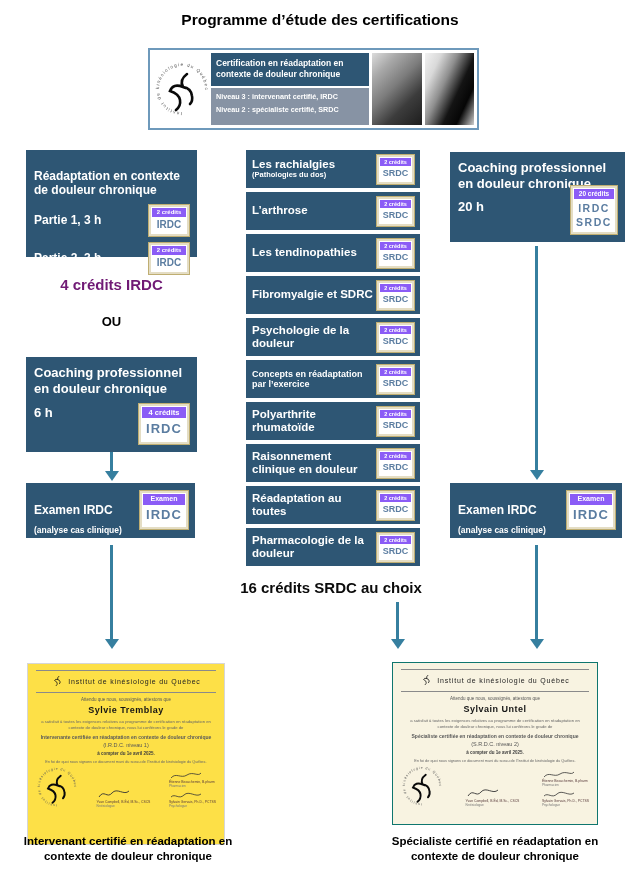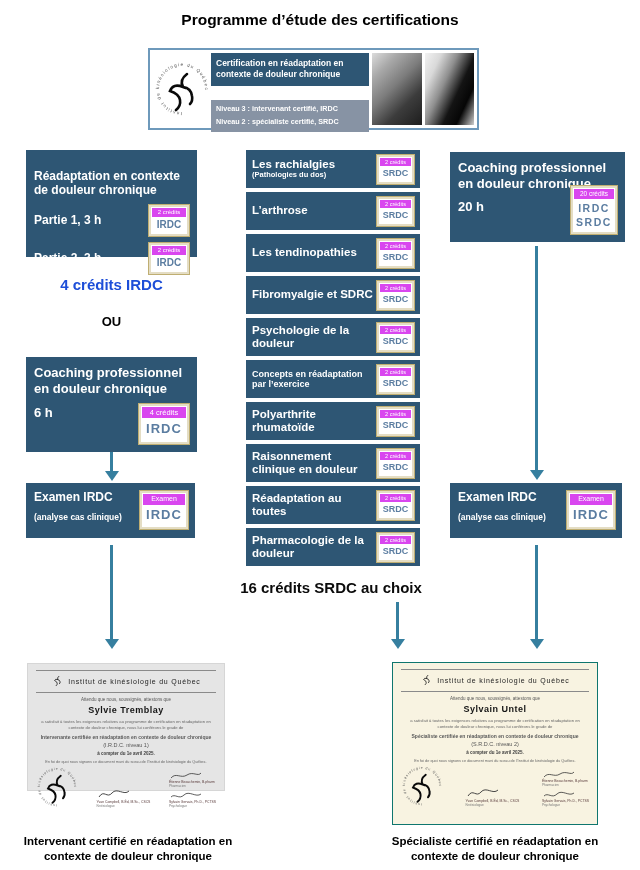--- a/index.html
+++ b/index.html
@@ -8,47 +8,47 @@
   .abs{position:absolute;}
 
   
   .main-title{left:0;right:0;top:11px;text-align:center;font-size:15.5px;
               font-weight:bold;color:#000;}
 
   
   .banner{left:148px;top:48px;width:331px;height:82px;border:2px solid #6e99bb;
           background:#fff;box-sizing:border-box;display:flex;padding:3px;}
   .banner-logo{width:58px;display:flex;align-items:center;justify-content:center;}
-  .banner-mid{width:158px;display:flex;flex-direction:column;gap:14px;}
+  .banner-mid{width:158px;display:flex;flex-direction:column;gap:2px;}
   .banner-heading{background:#2e5674;color:#fff;font-weight:bold;font-size:8.5px;
                   line-height:1.35;padding:5px 5px;flex:0 0 auto;}
   .banner-niveaux{background:#8793a4;color:#fff;font-weight:bold;font-size:7.2px;
                   line-height:1.8;padding:3px 5px;flex:1;}
   .banner-niveaux div{white-space:nowrap;}
   .banner-photos{flex:1;display:flex;gap:3px;margin-left:3px;}
   .photo{flex:1;}
   .photo-a{background:linear-gradient(135deg,#dcdcdc 0%,#a8a8a8 22%,#7d7d7d 45%,#3c3c3c 70%,#1d1d1d 100%);}
   .photo-b{background:linear-gradient(115deg,#f2f2f2 0%,#d9d9d9 20%,#8f8f8f 40%,#141414 62%,#060606 78%,#cfcfcf 100%);}
 
   
   .bluebox{background:#2e5674;color:#fff;font-weight:bold;box-sizing:border-box;}
   .box-intro{left:26px;top:150px;width:171px;height:107px;padding:19px 8px;}
   .box-intro .bb-title{font-size:12px;line-height:1.2;}
   .part-row{display:flex;justify-content:space-between;align-items:center;margin-top:7px;}
   .part-row .part-label{font-size:12px;}
 
   .credits-left{left:26px;top:276px;width:171px;text-align:center;font-size:15px;
-                font-weight:bold;color:#1d4ed8;}
+                font-weight:bold;color:#701a75;}
   .or-text{left:26px;top:314px;width:171px;text-align:center;font-size:13px;font-weight:bold;}
 
   .box-coaching-l{left:26px;top:357px;width:171px;height:95px;padding:8px;}
   .box-coaching-l .bb-title{font-size:13px;line-height:1.25;}
   .box-coaching-l .bb-hours{font-size:13px;margin-top:7px;}
 
-  .box-exam{padding:7px 8px;}
+  .box-exam{padding:20px 8px;}
   .box-exam-l{left:26px;top:483px;width:169px;height:55px;}
   .box-exam-r{left:450px;top:483px;width:172px;height:55px;}
   .exam-title{font-size:12px;}
   .exam-sub{font-size:8.5px;margin-top:8px;}
 
   .box-coaching-r{left:450px;top:152px;width:175px;height:90px;padding:8px;}
   .box-coaching-r .bb-title{font-size:13px;line-height:1.25;}
   .box-coaching-r .bb-hours{font-size:13px;margin-top:6px;}
 
   
@@ -58,21 +58,21 @@
   .course .c-text.small{font-size:9px;}
   .course .c-sub{font-size:7.5px;margin-top:0;}
 
   .credits-mid{left:216px;top:579px;width:230px;text-align:center;font-size:15px;
                font-weight:bold;color:#0b0b0b;}
 
   
   .badge{background:#fff;border:2px solid #e4ddc4;outline:1px solid #bfae72;
          padding:1px;display:flex;flex-direction:column;box-sizing:border-box;
          text-align:center;flex:0 0 auto;}
-  .badge-top{background:#d946ef;color:#fff;font-weight:normal;line-height:1.5;
+  .badge-top{background:#8b5cf6;color:#fff;font-weight:bold;line-height:1.5;
              white-space:nowrap;overflow:hidden;}
   .badge-body{color:#5b7da1;font-weight:bold;flex:1;display:flex;flex-direction:column;
               justify-content:center;line-height:1.15;}
   .badge.md{width:40px;height:31px;}  .badge.md .badge-top{font-size:6px;}
   .badge.md .badge-body{font-size:10px;}
   .badge.sm{width:37px;height:29px;}  .badge.sm .badge-top{font-size:5.5px;}
   .badge.sm .badge-body{font-size:9px;}
   .badge.lg{width:50px;height:40px;}  .badge.lg .badge-top{font-size:7.5px;}
   .badge.lg .badge-body{font-size:13px;letter-spacing:1px;}
   .badge.xl{width:46px;height:48px;}  .badge.xl .badge-top{font-size:6.5px;}
@@ -86,21 +86,21 @@
   
   .arrow{position:absolute;width:14px;}
   .arrow::before{content:'';position:absolute;left:5px;top:0;bottom:9px;width:3px;
                  background:#367f9f;}
   .arrow::after{content:'';position:absolute;bottom:0;left:0;width:0;height:0;
                 border-left:7px solid transparent;border-right:7px solid transparent;
                 border-top:10px solid #367f9f;}
 
   
   .cert{box-sizing:border-box;padding:5px 8px;font-family:"Liberation Sans",sans-serif;}
-  .cert-l{left:27px;top:663px;width:198px;height:128px;background:#e5e5e5;
+  .cert-l{left:27px;top:663px;width:198px;height:182px;background:#fde047;
           border:1px solid #d6d6d6;}
   .cert-r{left:392px;top:662px;width:206px;height:163px;background:#f8f3e1;
           border:1px solid #0f766e;}
   .cert-rule{border-top:1px solid #8a8a8a;margin:1px 0;}
   .cert-head{display:flex;align-items:center;justify-content:center;gap:4px;padding:3px 0;}
   .cert-inst{font-size:7px;letter-spacing:0.8px;color:#222;white-space:nowrap;}
   .cert-attendu{font-size:4.5px;color:#555;text-align:center;margin-top:4px;}
   .cert-name{font-size:9px;font-weight:bold;color:#151515;text-align:center;
              margin-top:3px;letter-spacing:0.5px;}
   .cert-body{font-size:4.2px;color:#666;text-align:center;margin-top:4px;

